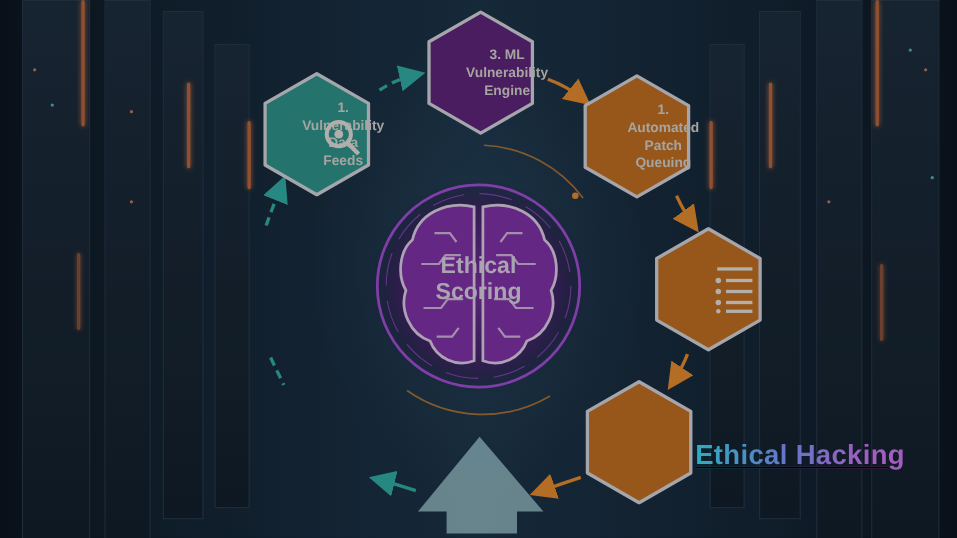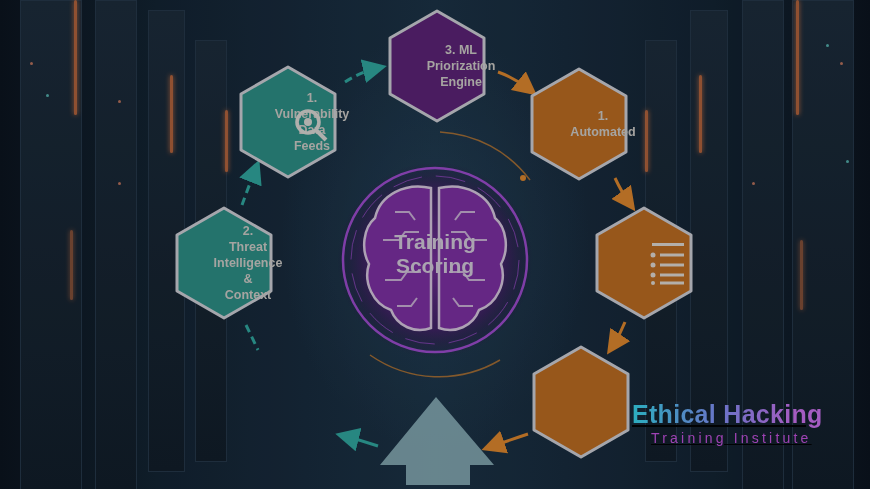--- a/index.html
+++ b/index.html
@@ -100,69 +100,60 @@
           <path d="M48,80 L64,80 L70,72 L84,72"></path>
         <path d="M50,120 L66,120 L72,112 L86,112"></path>
           <path d="M62,146 L76,146 L82,138"></path>
         <path d="M140,52 L126,52 L120,60"></path>
           <path d="M152,80 L136,80 L130,72 L116,72"></path>
         <path d="M150,120 L134,120 L128,112 L114,112"></path>
           <path d="M138,146 L124,146 L118,138"></path>
       </g>
     </svg>
     <div class="ml-text">
-      <div>Training</div>
+      <div>Ethical</div>
       <div>Scoring</div>
     </div>
   </div>
 
   <div class="hex" style="left:236px;top:64px;">
     <svg viewBox="0 0 104 116">
         <path d="M52,3 L99,30 L99,86 L52,113 L5,86 L5,30 Z" fill="#2b8a80" stroke="#c9c9cf" stroke-width="3" stroke-linejoin="round"></path>
       </svg>
     <div class="label">
       <span>1. Vulnerability</span>
       <span>Data Feeds</span>
       <svg width="20" height="20" viewBox="0 0 20 20" style="margin-top:4px;">
         <circle cx="8" cy="8" r="5.5" fill="none" stroke="#d6d3cf" stroke-width="1.8"></circle>
         <circle cx="8" cy="8" r="2" fill="#d6d3cf"></circle>
         <line x1="12" y1="12" x2="17" y2="17" stroke="#d6d3cf" stroke-width="2"></line>
       </svg>
     </div>
   </div>
 
-  <div class="hex" style="left:172px;top:205px;">
-    <svg viewBox="0 0 104 116">
-        <path d="M52,3 L99,30 L99,86 L52,113 L5,86 L5,30 Z" fill="#2b8a80" stroke="#c9c9cf" stroke-width="3" stroke-linejoin="round"></path>
-      </svg>
-    <div class="label">
-      <span>2. Threat</span>
-      <span>Intelligence</span>
-      <span>&amp; Context</span>
-    </div>
-  </div>
 
   <div class="hex" style="left:385px;top:8px;">
     <svg viewBox="0 0 104 116">
         <path d="M52,3 L99,30 L99,86 L52,113 L5,86 L5,30 Z" fill="#5a2072" stroke="#c9c9cf" stroke-width="3" stroke-linejoin="round"></path>
       </svg>
     <div class="label">
       <span>3. ML</span>
-      <span>Priorization</span>
+      <span>Vulnerability</span>
       <span>Engine</span>
     </div>
   </div>
 
 
   <div class="hex" style="left:527px;top:66px;">
     <svg viewBox="0 0 104 116">
         <path d="M52,3 L99,30 L99,86 L52,113 L5,86 L5,30 Z" fill="#b8681e" stroke="#c9c9cf" stroke-width="3" stroke-linejoin="round"></path>
       </svg>
     <div class="label">
       <span>1. Automated</span>
+      <span>Patch Queuing</span>
     </div>
   </div>
 
   <div class="hex" style="left:592px;top:205px;">
     <svg viewBox="0 0 104 116">
         <path d="M52,3 L99,30 L99,86 L52,113 L5,86 L5,30 Z" fill="#b8681e" stroke="#c9c9cf" stroke-width="3" stroke-linejoin="round"></path>
       </svg>
     <div class="label">
       <svg width="40" height="44" viewBox="0 0 40 44">
         <rect x="4" y="2" width="32" height="3" fill="#d9d4cc"></rect>
@@ -179,17 +170,16 @@
   </div>
 
   <div class="hex" style="left:529px;top:344px;">
     <svg viewBox="0 0 104 116">
         <path d="M52,3 L99,30 L99,86 L52,113 L5,86 L5,30 Z" fill="#b8681e" stroke="#c9c9cf" stroke-width="3" stroke-linejoin="round"></path>
       </svg>
   </div>
 
   <div class="brand">
     <div class="brand-title">Ethical Hacking</div>
-    <div class="brand-sub">Training Institute</div>
   </div>
 
   <div class="overlay"></div>
 </div>
 
 </body></html>

